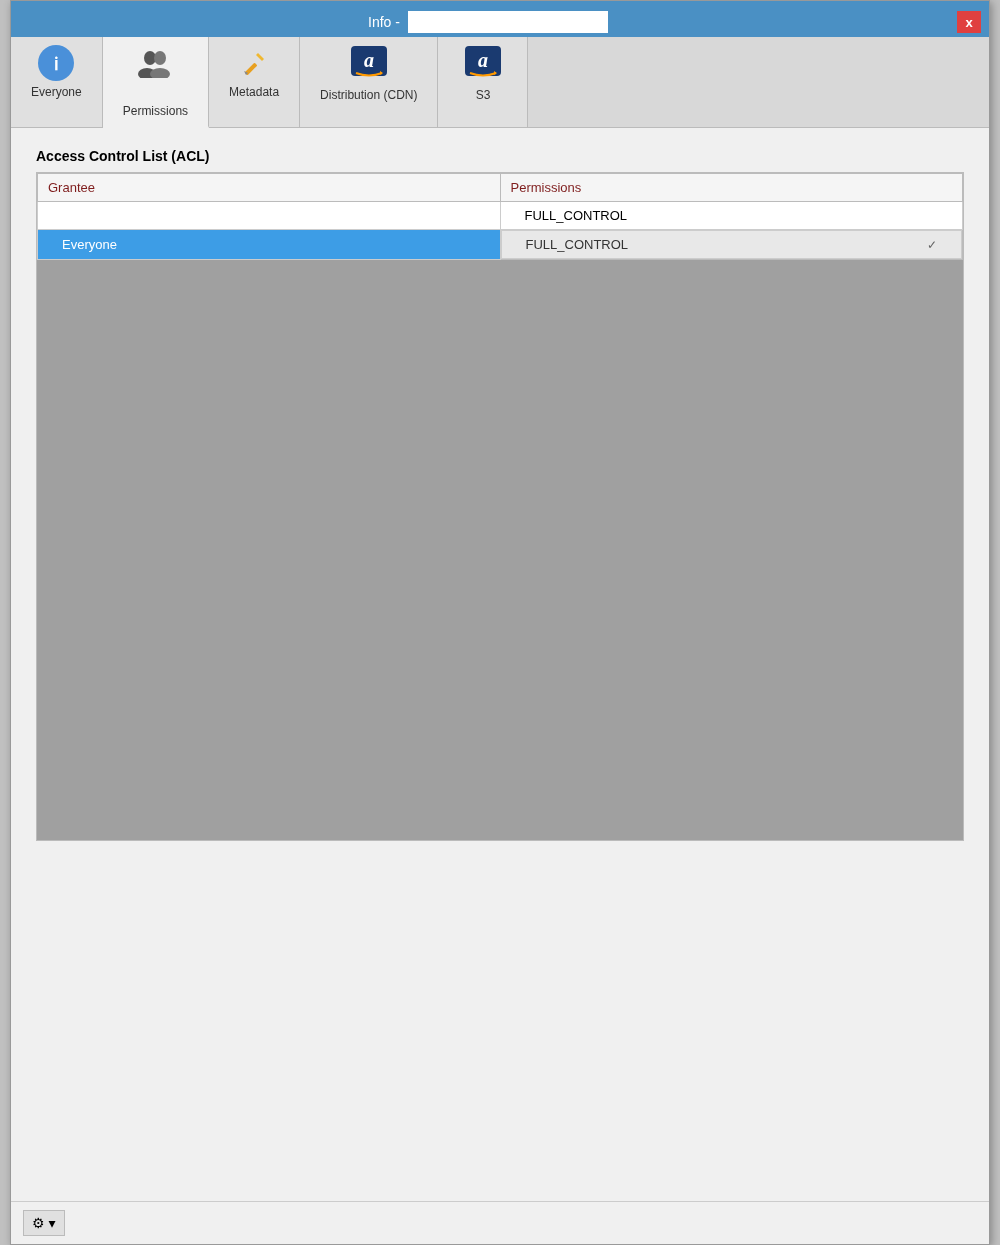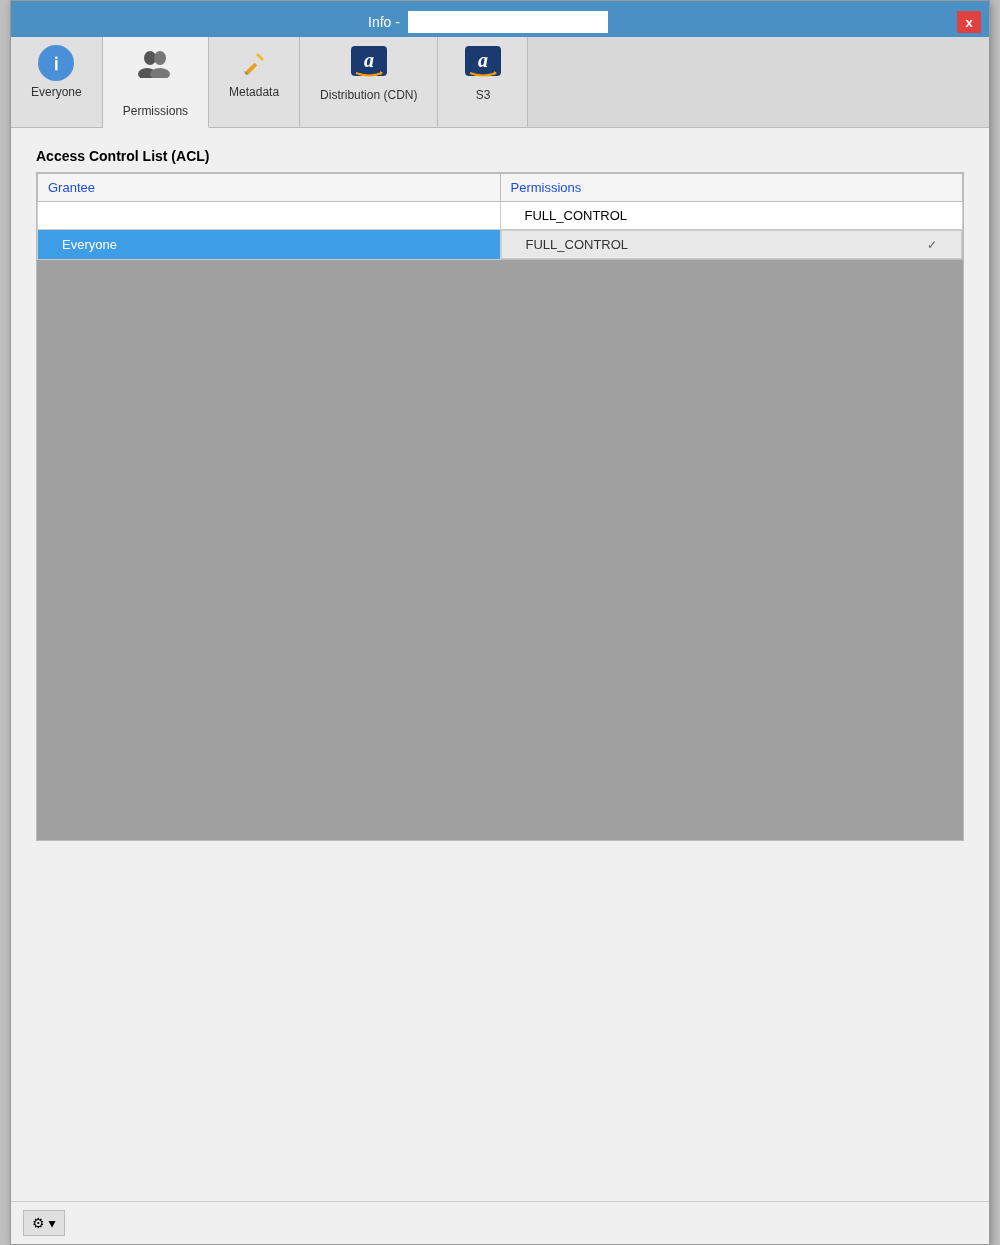--- a/index.html
+++ b/index.html
@@ -117,21 +117,21 @@
       border: 1px solid #bbb;
       background: white;
     }
     .acl-table th {
       background: #f5f5f5;
       border: 1px solid #bbb;
       padding: 6px 10px;
       text-align: left;
       font-weight: normal;
       font-size: 13px;
-      color: #1d4ed8;
+      color: #7f1d1d;
     }
     .acl-table td {
       border: 1px solid #ccc;
       padding: 6px 24px;
       font-size: 13px;
     }
     .acl-table tr.selected td {
       background: #3d9de6;
       color: white;
     }

